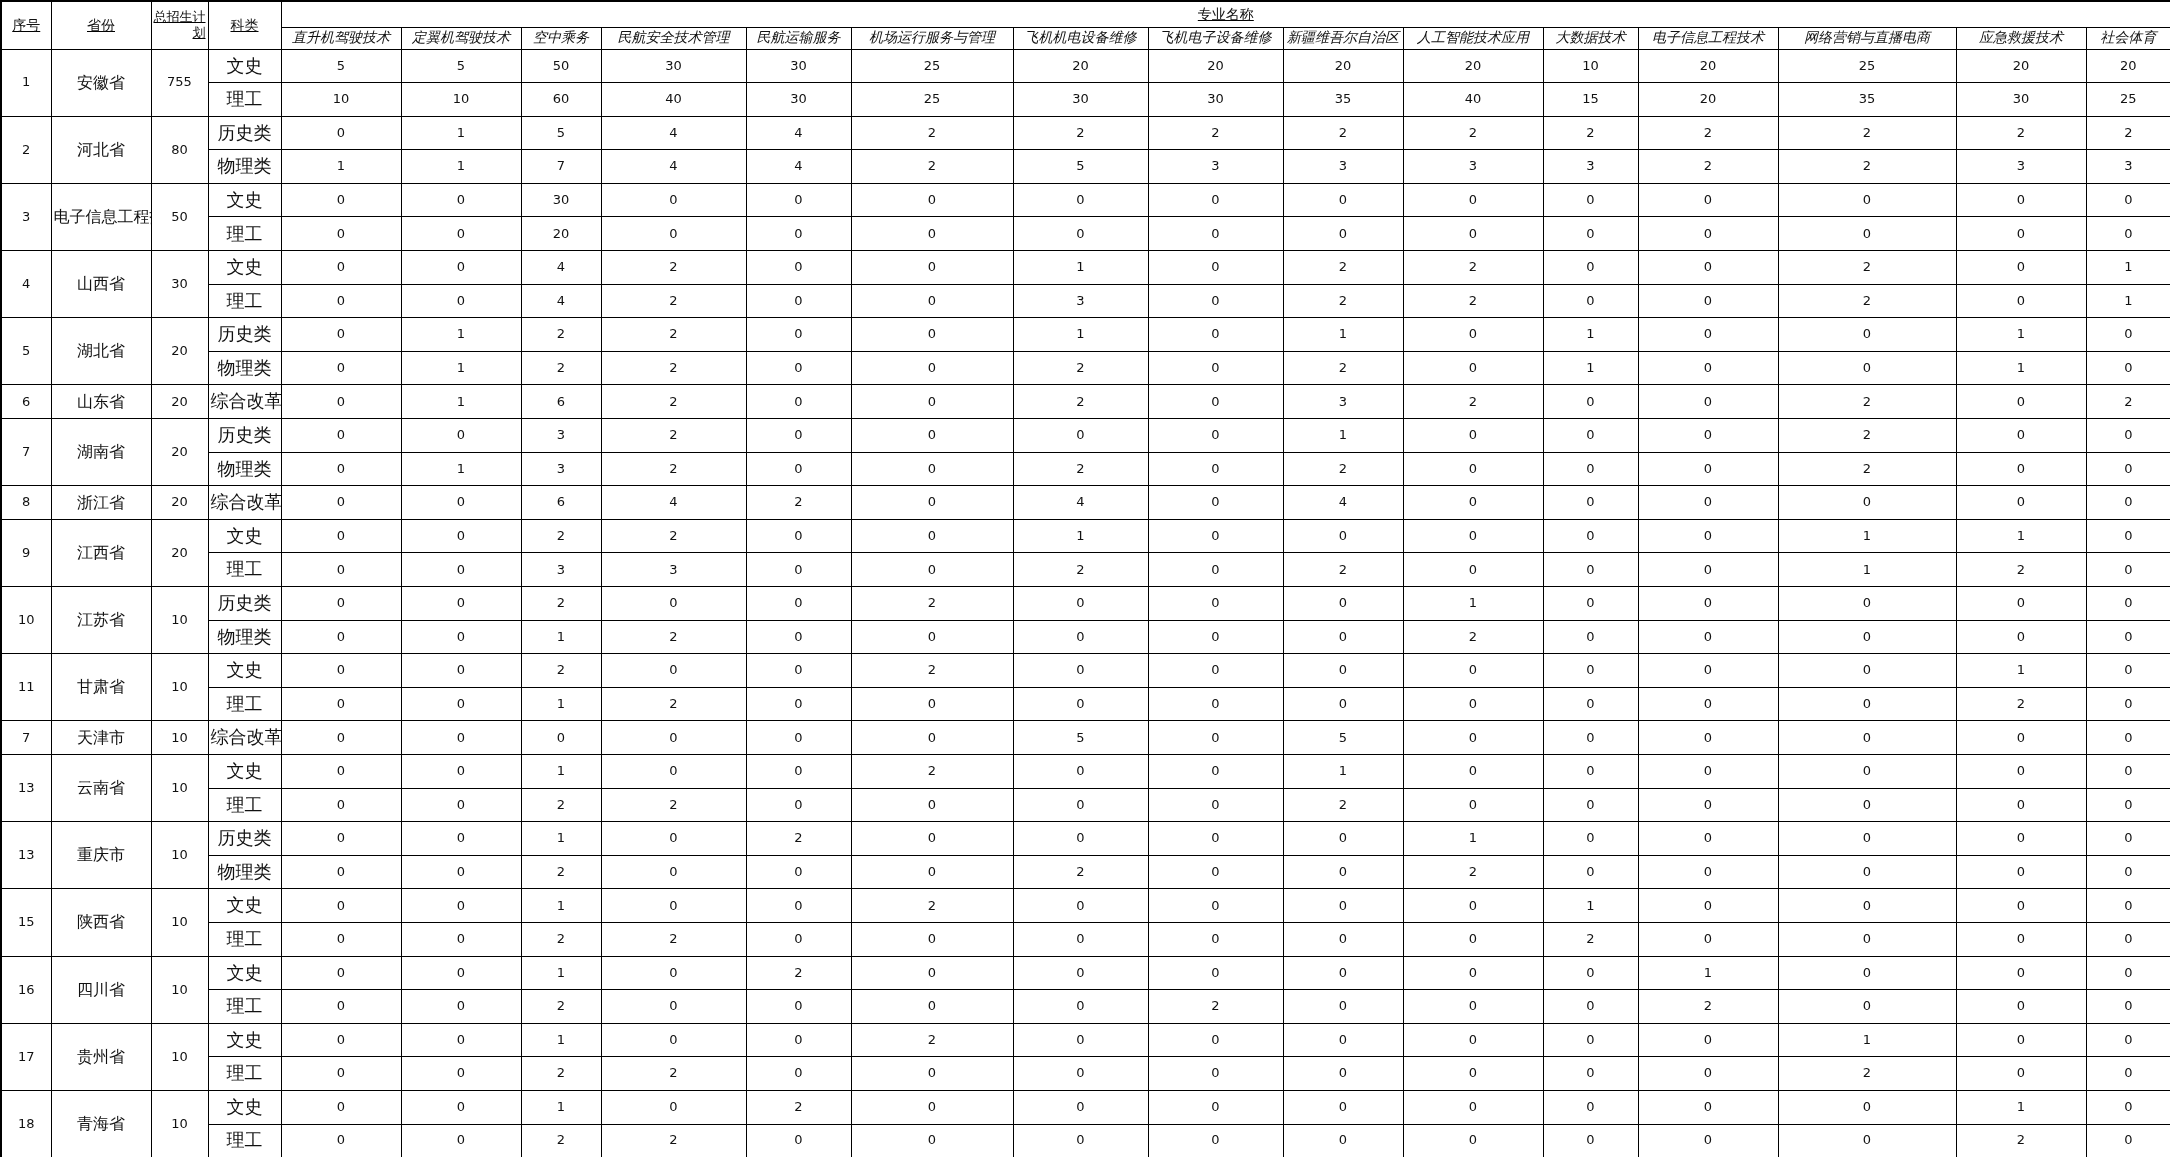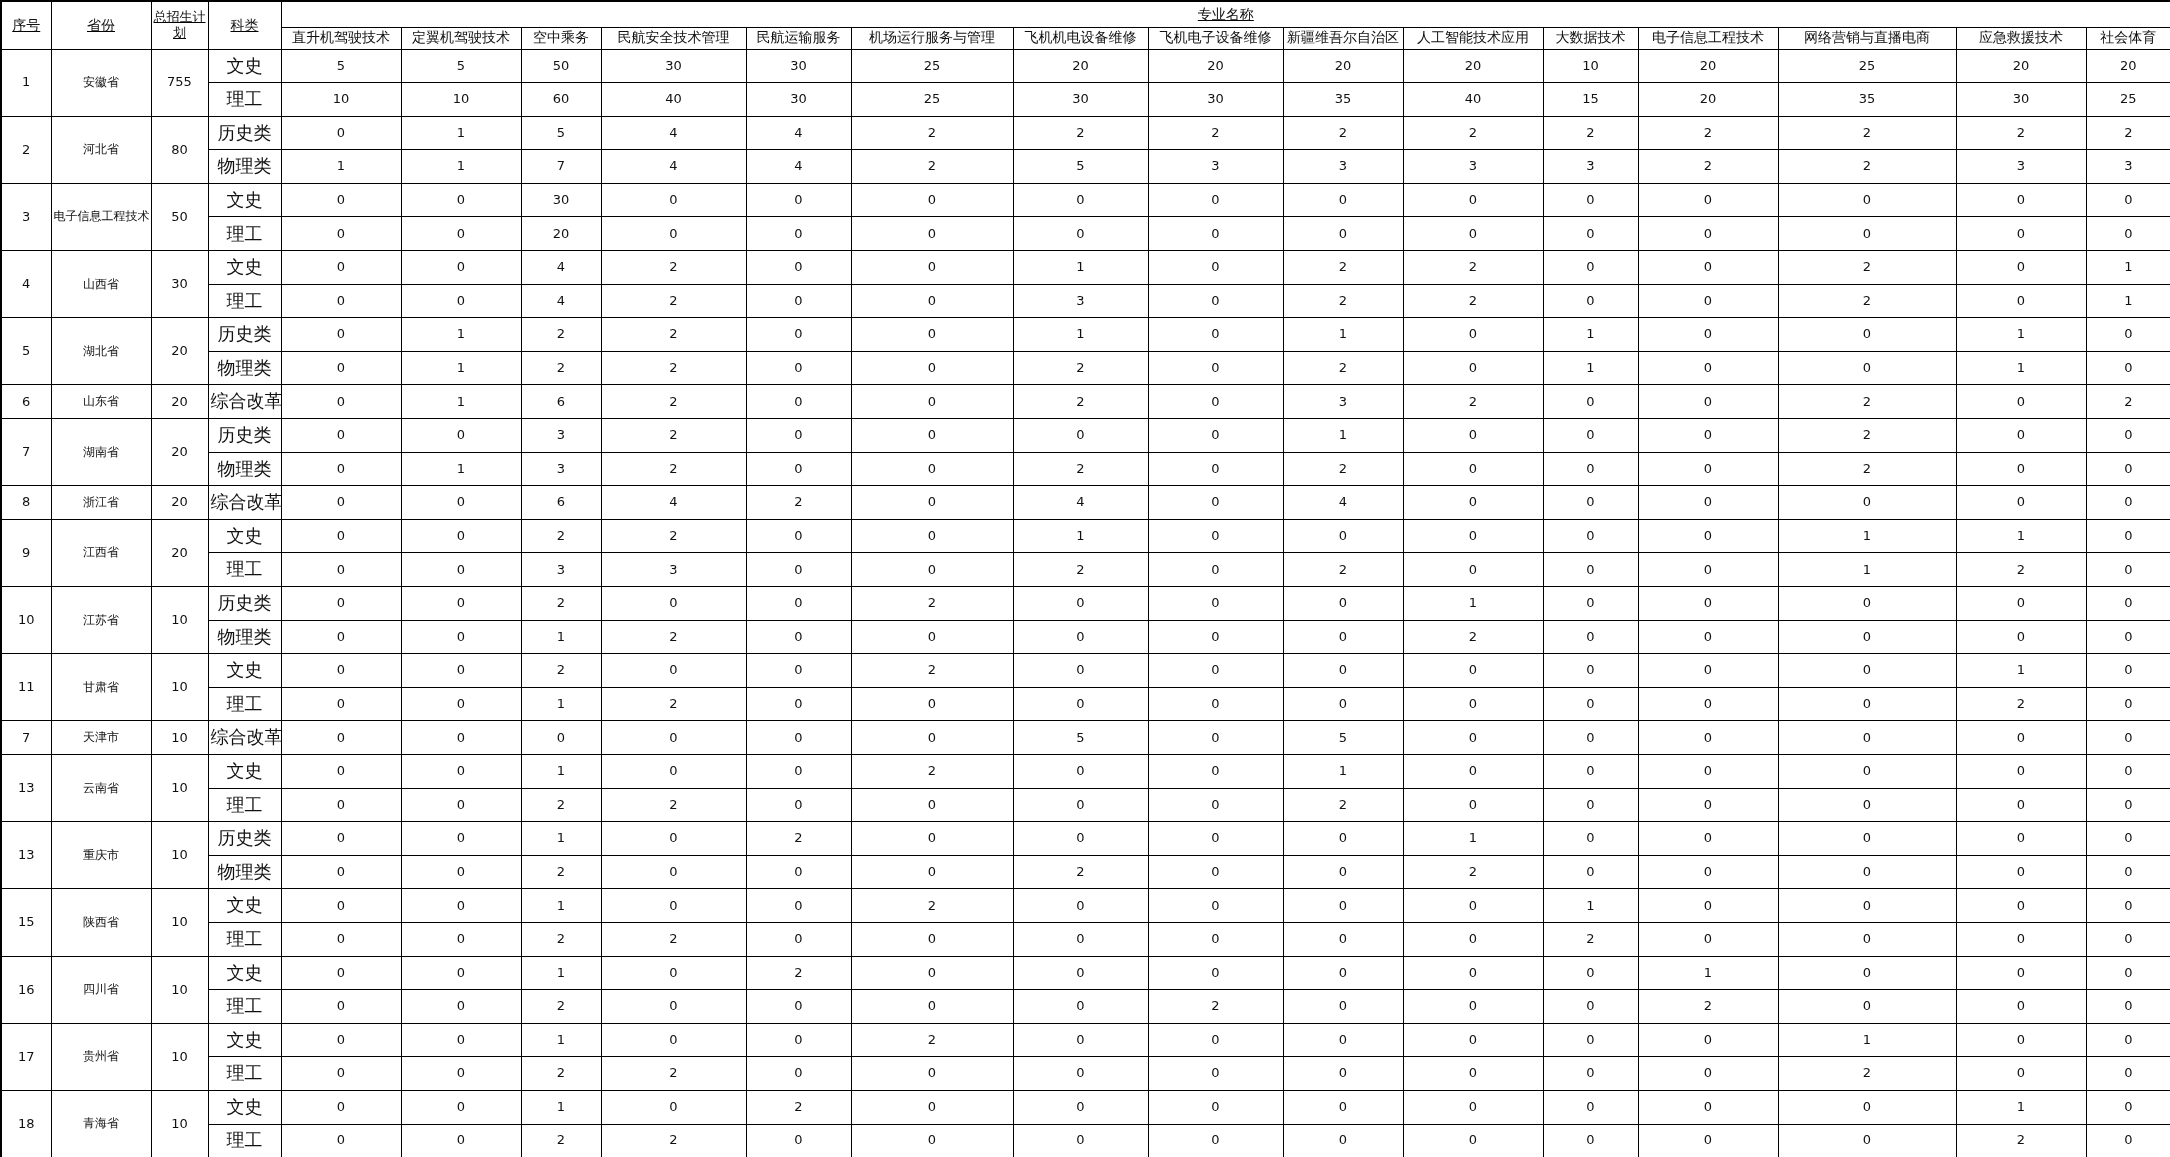--- a/index.html
+++ b/index.html
@@ -27,26 +27,26 @@
     text-align: center;
     vertical-align: middle;
     padding: 0 2px;
     margin: 0;
     font-weight: normal;
     color: #111111;
     overflow: hidden;
     line-height: 1.25;
   }
   thead tr.h1 { height: 26px; text-decoration: underline; }
-  thead tr.h2 { height: 22px; }
+  thead tr.h2 { height: 22px; font-style: italic; }
   thead th { font-size: 14px; }
-  thead th.c-plan { font-size: 13px; }
+  thead th.c-plan { font-size: 13px; text-align: right; }
   tbody tr { height: 33.6px; }
   tbody td { font-size: 13px; }
-  tbody td.c-prov { font-size: 12px; white-space: nowrap; }
+  tbody td.c-prov { font-size: 16px; white-space: nowrap; }
   tbody td.c-cat { font-size: 18px; white-space: nowrap; }
 </style>
 </head>
 <body>
 
 <table class="enroll">
   <colgroup>
     <col style="width:50px">
     <col style="width:100px">
     <col style="width:57px">

